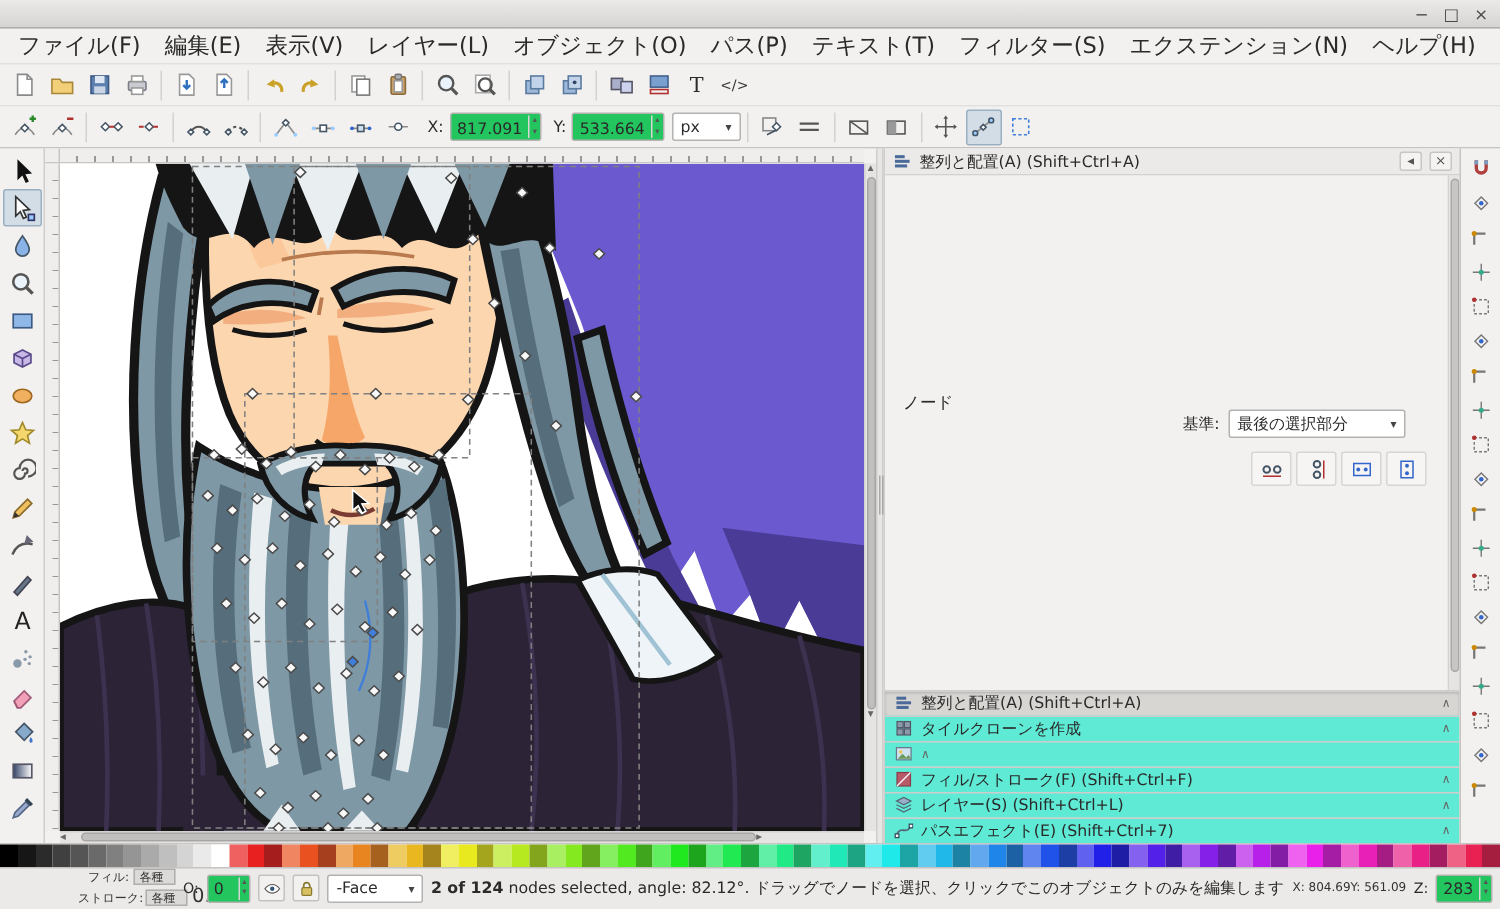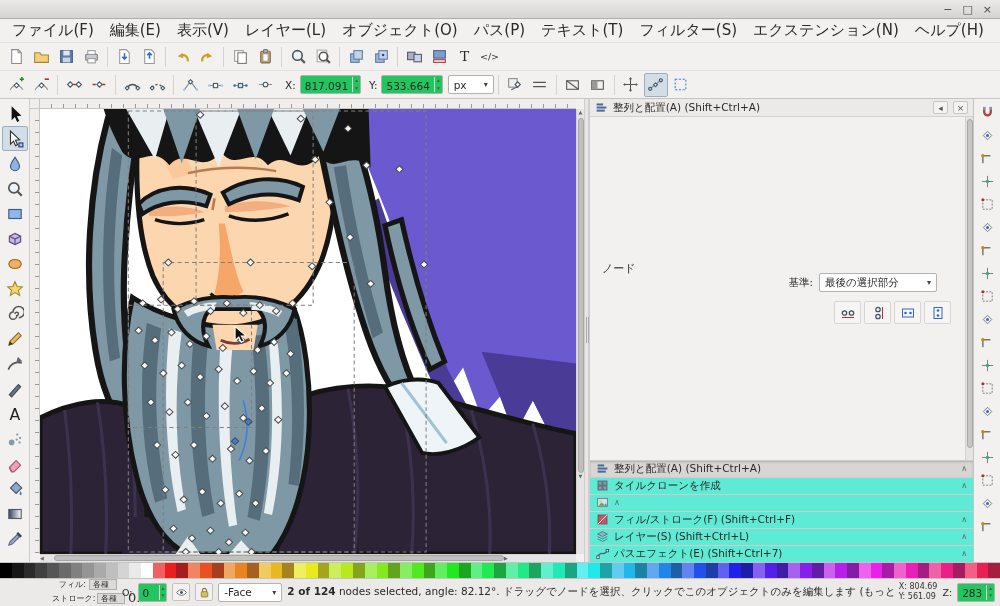--- a/index.html
+++ b/index.html
@@ -116,21 +116,21 @@
   .fs-row { display:flex; align-items:center; gap:3px; font-size:8px; color:#333; line-height:1.15; }
   .fs-label { width:42px; text-align:right; white-space:nowrap;margin-left:47px; }
   .fs-swatch { background:#dcdad8; border:1px solid #b0aeac; padding:0 3px; min-width:28px;
     text-align:left; font-size:8px; white-space:nowrap; }
   .fs-width { font-size:13px; }
   .sb-lbl { font-size:9.5px; white-space:nowrap; }
   .sb-iconbtn { width:18px; height:18px; display:flex; align-items:center; justify-content:center;
     border:1px solid #c4c2c0; border-radius:2px; background:#f2f1ef; flex:0 0 auto; }
   .msg { flex:1; white-space:nowrap; overflow:hidden; font-size:10.5px; min-width:0; }
   .msg b { font-weight:bold; }
-  .coords { display:flex; flex-direction:column; font-size:8px;
+  .coords { display:flex; flex-direction:row; align-items:flex-end; font-size:8px;
     line-height:1.25; color:#333; flex:0 0 auto; }
   .coords span { white-space:nowrap; }
 </style>
 </head>
 <body>
 
 <svg width="0" height="0" style="position:absolute" aria-hidden="true">
 <defs>
 <symbol id="sym-doc" viewBox="0 0 16 16">
         <path d="M3.5 1.5h6l3 3v10h-9z" fill="#fff" stroke="#8a8a8a"></path>

